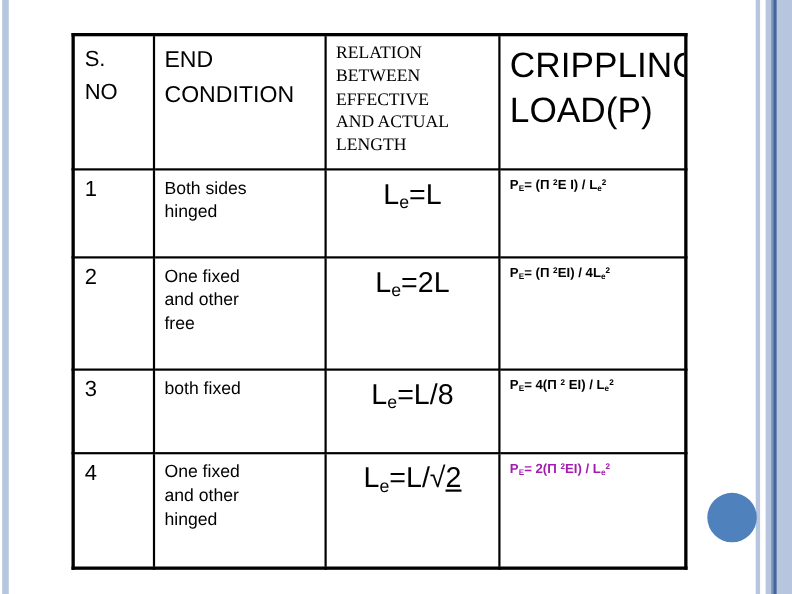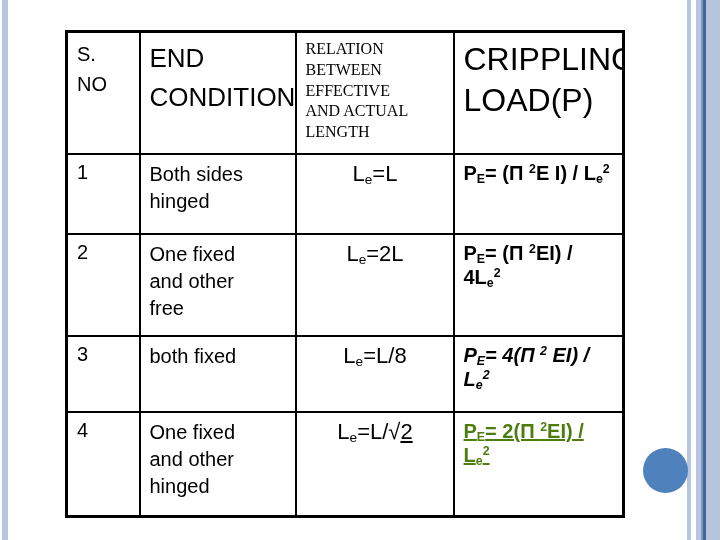--- a/index.html
+++ b/index.html
@@ -50,29 +50,29 @@
   table.main td {
     border: 2px solid #000;
     vertical-align: top;
     padding: 6px 8px 0 9px;
     overflow: hidden;
   }
   .pre { white-space: pre-line; }
 
   
   .h-sno  { font-size: 20px; line-height: 1.5;  }
-  .h-cond { font-size: 26px; line-height: 1.5;  }
+  .h-cond { font-size: 21px; line-height: 1.5;  }
   .h-rel  { font-size: 16px; line-height: 1.3; font-family: Liberation Serif, serif;  }
   .h-load { font-size: 32px; line-height: 1.28; }
 
   
   .c-sno  { font-size: 20px; }
-  .c-cond { font-size: 20px; line-height: 1.35; }
-  .c-rel  { font-size: 22px; text-align: center; padding-top: 9px; }
-  .c-load { font-size: 20px; font-weight: bold; padding-top: 9px; line-height: 1.2; }
+  .c-cond { font-size: 16px; line-height: 1.35; }
+  .c-rel  { font-size: 26px; text-align: center; padding-top: 9px; }
+  .c-load { font-size: 12px; font-weight: bold; padding-top: 9px; line-height: 1.2; }
 
   sub, sup { font-size: 0.62em; line-height: 0; }
   sub { vertical-align: -0.25em; }
   sup { vertical-align: 0.55em; }
   .u  { text-decoration: underline; }
 </style>
 </head>
 <body>
 
 <div class="stripe stripe-left" style="background-color: rgb(183, 198, 222);"></div>
@@ -115,24 +115,24 @@
     <td class="c-cond pre">One fixed
 and other
 free</td>
     <td class="c-rel"><span>L</span><sub>e</sub><span>=2L</span></td>
     <td class="c-load" style="color: rgb(0, 0, 0); margin-left: 48px;"><span>P</span><sub>E</sub><span>= (Π </span><sup>2</sup><span>EI) / 4L</span><sub>e</sub><sup>2</sup></td>
   </tr>
   <tr style="height:76px">
     <td class="c-sno">3</td>
     <td class="c-cond pre">both fixed</td>
     <td class="c-rel"><span>L</span><sub>e</sub><span>=L/8</span></td>
-    <td class="c-load" style="color: rgb(0, 0, 0); font-style: italic;"><span>P</span><sub>E</sub><span>= 4(Π </span><sup>2</sup><span> EI) / L</span><sub>e</sub><sup>2</sup></td>
+    <td class="c-load" style="color: rgb(0, 0, 0);"><span>P</span><sub>E</sub><span>= 4(Π </span><sup>2</sup><span> EI) / L</span><sub>e</sub><sup>2</sup></td>
   </tr>
   <tr style="height:105px">
     <td class="c-sno">4</td>
     <td class="c-cond pre">One fixed
 and other
 hinged</td>
     <td class="c-rel"><span>L</span><sub>e</sub><span>=L/√</span><span class="u">2</span></td>
-    <td class="c-load" style="color: #4d7c0f; text-decoration: underline;"><span>P</span><sub>E</sub><span>= 2(Π </span><sup>2</sup><span>EI) / L</span><sub>e</sub><sup>2</sup></td>
+    <td class="c-load" style="color: #a21caf;"><span>P</span><sub>E</sub><span>= 2(Π </span><sup>2</sup><span>EI) / L</span><sub>e</sub><sup>2</sup></td>
   </tr>
 </tbody>
   </table>
 
 </body></html>

